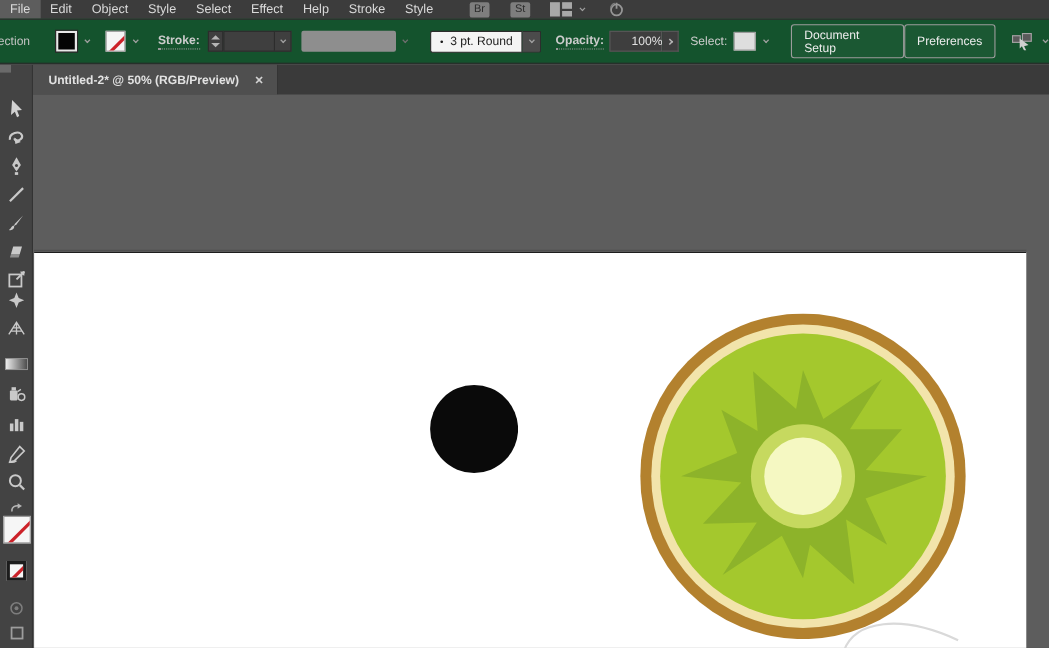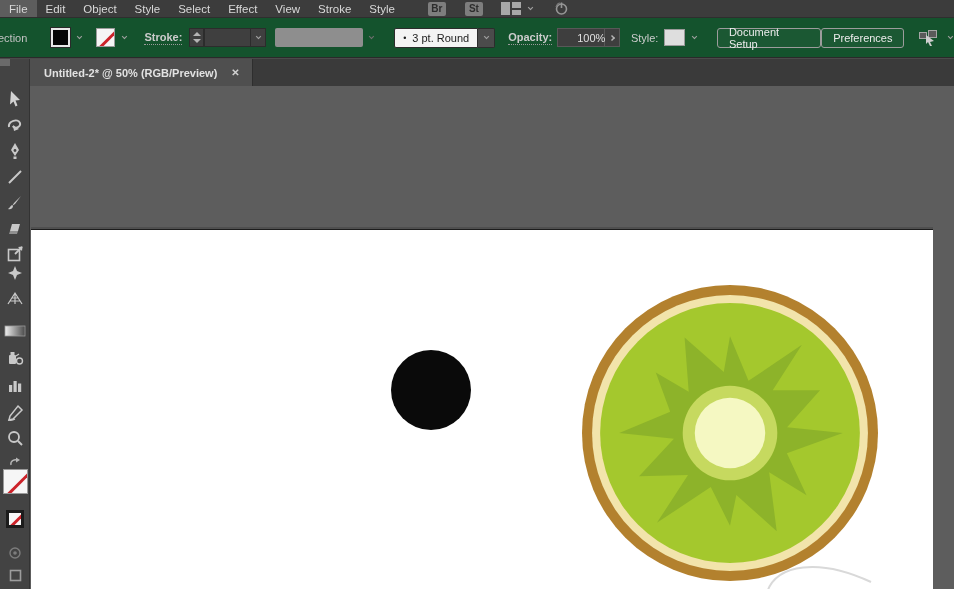--- a/index.html
+++ b/index.html
@@ -5,21 +5,21 @@
   * { margin:0; padding:0; box-sizing:border-box; }
   html,body { width:954px; height:589px; overflow:hidden; background:#4a4a4a;
     font-family:"Liberation Sans", sans-serif; -webkit-font-smoothing:antialiased; }
 
   
   .menubar { position:absolute; left:0; top:0; width:954px; height:17px;
     background:#3c3c3c; display:flex; align-items:center; color:#d9d9d9; font-size:11.5px; }
   .menu-item { padding:1px 9px; height:17px; display:flex; align-items:center; cursor:default; }
   .menu-item.active { background:#5d5d5d; }
   .mb-btn { width:18px; height:14px; background:#7e7e7e; color:#2d2d2d; font-size:10px;
-    font-weight:bold; display:flex; align-items:center; justify-content:center; border-radius:2px; }
+    font-weight:normal; display:flex; align-items:center; justify-content:center; border-radius:2px; }
   .ws-icon { width:20px; height:13px; display:grid; grid-template-columns:9px 9px; grid-template-rows:6px 5px; gap:2px; }
   .ws-icon span { background:#a8a8a8; }
   .ws-icon span:first-child { grid-row:1/3; }
   .chev { width:7px; height:7px; border-right:2px solid #a0a0a0; border-bottom:2px solid #a0a0a0;
     transform:rotate(45deg) scale(.7); display:inline-block; }
   .chev.small { transform:rotate(45deg) scale(.55); }
 
   
   .controlbar { position:absolute; left:0; top:17px; width:954px; height:41px;
     background:#14532d; border-top:1px solid #2e2e2e; border-bottom:1px solid #2a2a2a;
@@ -42,21 +42,21 @@
     display:flex; align-items:center; justify-content:center; gap:6px; border-radius:2px 0 0 2px; }
   .brush-chev { width:17px; background:#4b4b4b; border:1px solid #2c2c2c; border-left:none;
     display:flex; align-items:center; justify-content:center; border-radius:0 2px 2px 0; }
   .opacity-box { width:48px; height:19px; background:#3e3e3e; border:1px solid #585858;
     color:#e0e0e0; display:flex; align-items:center; padding-left:19px; }
   .opacity-btn { width:15px; height:19px; background:#3e3e3e; border:1px solid #585858; border-left:none;
     display:flex; align-items:center; justify-content:center; }
   .chev-right { width:6px; height:6px; border-right:2px solid #b5b5b5; border-top:2px solid #b5b5b5;
     transform:rotate(45deg) scale(.7); }
   .style-swatch { width:21px; height:17px; background:#dedede; border:1px solid #9a9a9a; }
-  .cb-button { height:20px; padding:0 11px; border:1px solid #9c9c9c; border-radius:3px;
+  .cb-button { height:31px; padding:0 11px; border:1px solid #9c9c9c; border-radius:3px;
     background:rgba(255,255,255,0.03); color:#ececec; font-size:11px; display:flex; align-items:center; }
   .align-icon { width:20px; height:16px; position:relative; }
   .align-icon i { position:absolute; border:1px solid #a5a5a5; background:#5a5a5a; }
 
   
   .tabbar { position:absolute; left:30px; top:59px; width:924px; height:27px; background:#3a3a3a; display:flex; }
   .tab { height:27px; background:#4f4f4f; display:flex; align-items:center; gap:14px;
     padding:0 12px 0 14px; color:#e2e2e2; font-size:11px; font-weight:bold; border-right:1px solid #2e2e2e; }
   .tab-close { color:#d2d2d2; font-size:10px; font-weight:bold; cursor:pointer; }
 
@@ -85,21 +85,21 @@
 </head>
 <body>
 
 <div class="menubar">
   <div class="menu-item active">File</div>
   <div class="menu-item">Edit</div>
   <div class="menu-item">Object</div>
   <div class="menu-item">Style</div>
   <div class="menu-item">Select</div>
   <div class="menu-item">Effect</div>
-  <div class="menu-item">View</div>
+  <div class="menu-item">Help</div>
   <div class="menu-item">Stroke</div>
   <div class="menu-item">Style</div>
   <div class="mb-btn" style="margin-left:24px">Br</div>
   <div class="mb-btn" style="margin-left:19px">St</div>
   <div class="ws-icon" style="margin-left:18px">
       <span></span>
       <span></span>
       <span></span>
     </div>
   <span class="chev small" style="margin-left:6px; margin-top:-3px"></span>
@@ -136,21 +136,21 @@
     </div>
     <div class="brush-chev">
         <span class="chev small" style="margin-top:-3px"></span>
       </div>
   </div>
   <span class="dotted" style="margin-left:13px">Opacity:</span>
   <div class="opacity-box" style="margin-left:5px">100%</div>
   <div class="opacity-btn">
       <span class="chev-right"></span>
     </div>
-  <span style="margin-left:11px">Style:</span>
+  <span style="margin-left:11px">Select:</span>
   <div class="style-swatch" style="margin-left:6px"></div>
   <span class="chev small" style="margin-left:6px; margin-top:-3px"></span>
   <div class="cb-button" style="margin-left:19px">Document Setup</div>
   <div class="cb-button" style="margin-left:0">Preferences</div>
   <div class="align-icon" style="margin-left:15px">
     <i style="left:0; top:2px; width:8px; height:7px"></i>
     <i style="left:9px; top:0; width:9px; height:8px"></i>
     <svg width="12" height="12" viewBox="0 0 12 12" style="position:absolute; left:5px; top:4px">
       <polygon points="2,1 10,7 6,8 8,12 6,12 4,8 2,10" fill="#cfcfcf"></polygon>
     </svg>

